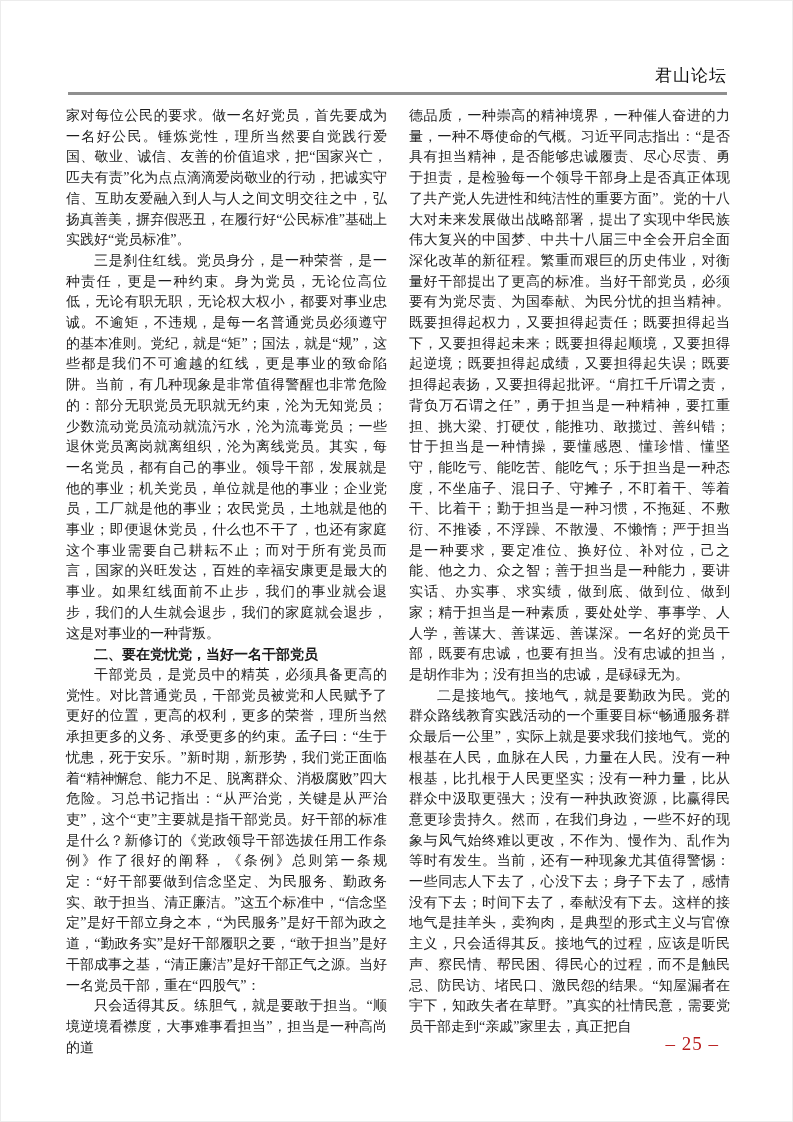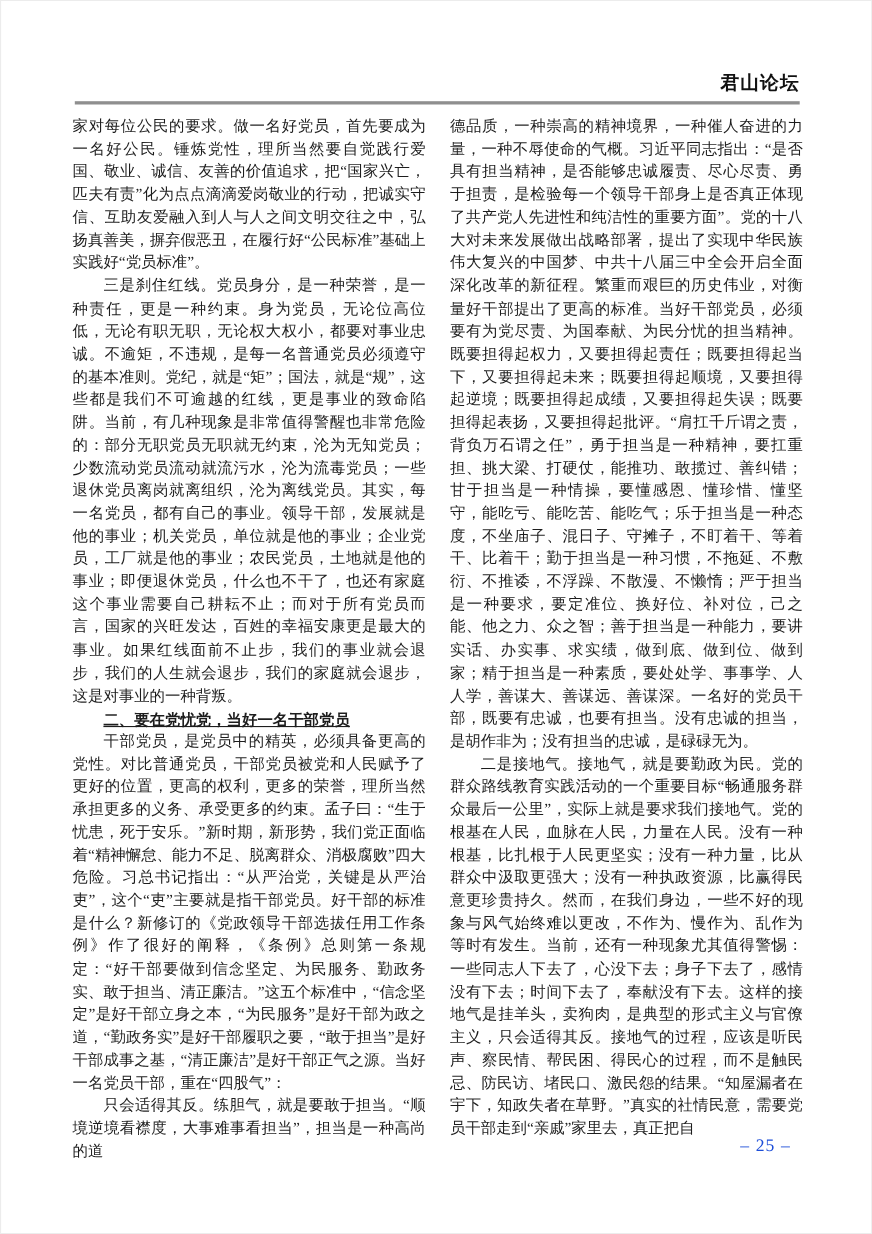--- a/index.html
+++ b/index.html
@@ -13,21 +13,21 @@
   .page {
     position: relative;
     width: 793px; height: 1122px;
     background: #ffffff;
     box-shadow: inset 0 0 0 1px #ececec;
   }
   .header-title {
     position: absolute;
     top: 64px; right: 66px;
     font-family: "Liberation Sans", "DejaVu Sans", sans-serif;
-    font-weight: 700;
+    font-weight: 400;
     font-size: 17px;
     letter-spacing: 1px;
     color: #111;
   }
   .header-rule {
     position: absolute;
     top: 92px; left: 68px;
     width: 659px; height: 3px;
     background: #8f8f8f;
   }
@@ -49,27 +49,26 @@
     text-align: justify;
     text-justify: inter-character;
     word-break: break-all;
   }
   .column p.body-continuation { text-indent: 0; }
   .column p.body-indent { text-indent: 2em; }
   .column p.heading {
     font-family: "Liberation Sans", "DejaVu Sans", sans-serif;
     font-weight: 700;
     text-indent: 2em;
-    text-decoration: underline;
   }
   .page-number {
     position: absolute;
     top: 1033px; right: 74px;
-    font-size: 16px;
-    color: #1d4ed8;
+    font-size: 19px;
+    color: #b91c1c;
     letter-spacing: 1px;
     text-align: right;
   }
 </style>
 </head>
 <body>
 
 <div class="page">
   <div class="header-title">君山论坛</div>
   <div class="header-rule"></div>

